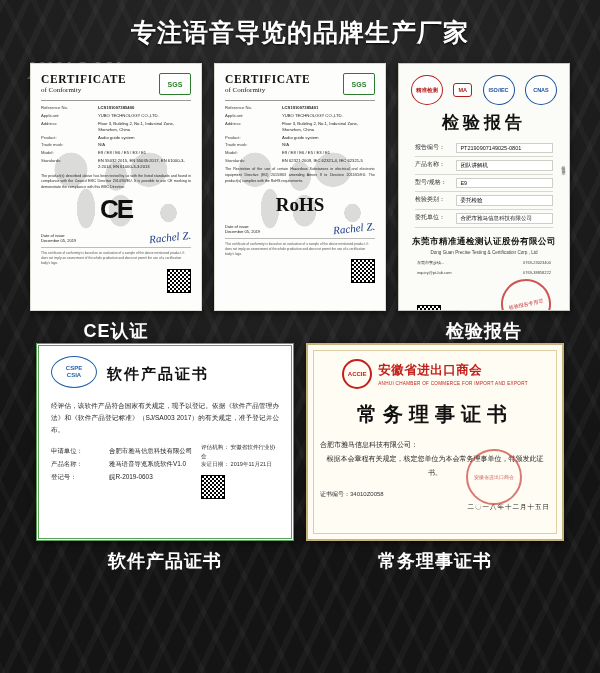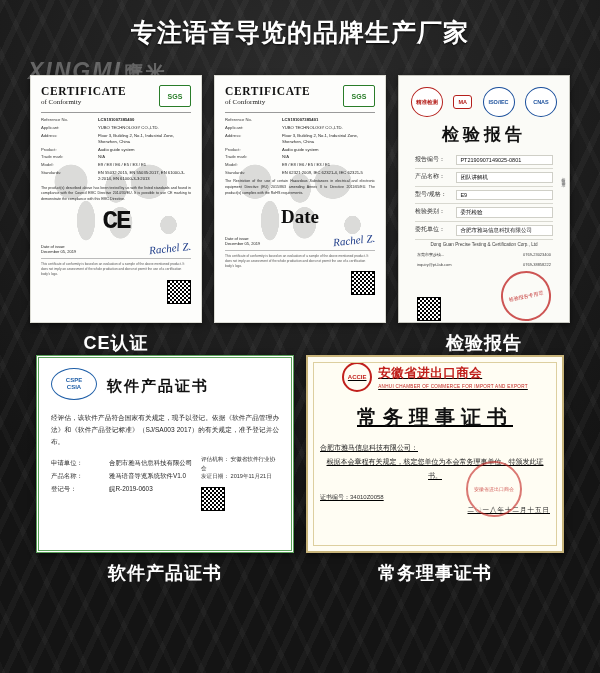--- a/index.html
+++ b/index.html
@@ -48,21 +48,21 @@
     font-style: normal;
     letter-spacing: 3px;
     margin-left: 2px;
   }
 
   .row {
     display: flex;
     justify-content: center;
     gap: 12px;
   }
-  .row-top { margin-top: 20px; }
+  .row-top { margin-top: 8px; }
   .row-bottom { }
 
   .cert-cell {
     display: flex;
     flex-direction: column;
     align-items: center;
   }
   .caption {
     color: #ffffff;
     font-size: 18px;
@@ -159,21 +159,21 @@
 
   .para {
     font-size: 3.6px;
     line-height: 1.55;
     color: #2a2a2a;
     margin: 3px 0;
     text-align: justify;
   }
 
   .ce-mark {
-    font-family: Liberation Mono, monospace;
+    font-family: Liberation Sans, sans-serif;
     font-size: 26px;
     font-weight: bold;
     letter-spacing: -2px;
     color: #111;
     text-align: center;
     margin-top: 4px;
   }
   .rohs-mark {
     font-family: "Liberation Serif", serif;
     font-size: 19px;
@@ -375,23 +375,22 @@
     align-items: flex-start;
   }
   .soft-left { flex: 1; }
   .soft-right { width: 78px; font-size: 5.6px; color: #333; line-height: 1.6; }
 
   
   .council {
     background: #fffdf3;
     border: 2px solid #c8b47a;
     box-sizing: border-box;
-    padding: 5px 12px;
+    padding: 14px 12px;
     position: relative;
-    text-decoration: underline;
   }
   .council::before {
     content: "";
     position: absolute;
     left: 5px; right: 5px; top: 5px; bottom: 5px;
     border: 1px solid #ddcf9f;
     pointer-events: none;
   }
   .council-head {
     display: flex;
@@ -576,21 +575,21 @@
           <span class="k">Model:</span>
           <span class="v">E9 / E8 / E6 / E5 / E3 / E1</span>
         </div>
         <div class="kv">
           <span class="k">Standards:</span>
           <span class="v">EN 62321:2009, IEC 62321-4, IEC 62321-5</span>
         </div>
 
         <div class="para">The Restriction of the use of certain Hazardous Substances in electrical and electronic equipment Directive (EU) 2015/863 amending Annex II to Directive 2011/65/EU. The product(s) complies with the RoHS requirements.</div>
 
-        <div class="rohs-mark">Date</div>
+        <div class="rohs-mark">RoHS</div>
 
         <div class="sign-row">
           <div>
             <div>Date of issue:</div>
             <div>December 05, 2019</div>
           </div>
           <div class="sign-cursive">Rachel Z.</div>
         </div>
 
         <div class="footer-note">This certificate of conformity is based on an evaluation of a sample of the above mentioned product. It does not imply an assessment of the whole production and does not permit the use of a certification body's logo.</div>
@@ -627,20 +626,21 @@
           <div class="insp-row">
             <span class="ik">检验类别：</span>
             <span class="iv">委托检验</span>
           </div>
           <div class="insp-row">
             <span class="ik">委托单位：</span>
             <span class="iv">合肥市雅马信息科技有限公司</span>
           </div>
         </div>
 
+        <div class="insp-company">东莞市精准通检测认证股份有限公司</div>
         <div class="insp-company-en">Dong Guan Precise Testing &amp; Certification Corp., Ltd</div>
 
         <div class="insp-contact">
           <span>东莞市寮步镇...</span>
           <span>0769-23023400</span>
         </div>
         <div class="insp-contact">
           <span>inquiry@pt-lab.com</span>
           <span>0769-38858222</span>
         </div>

